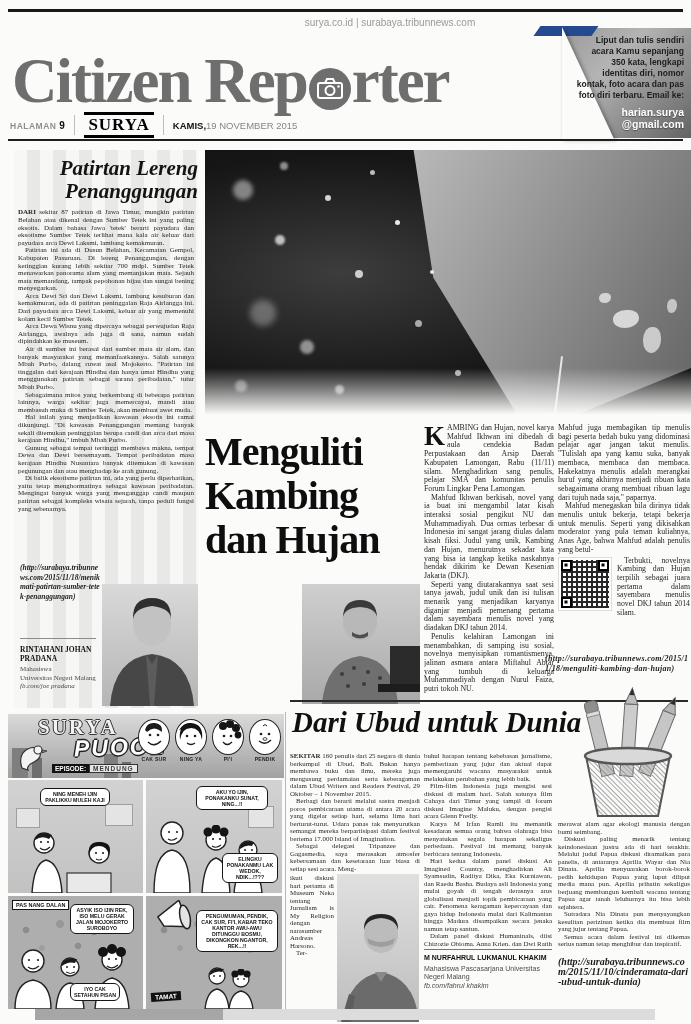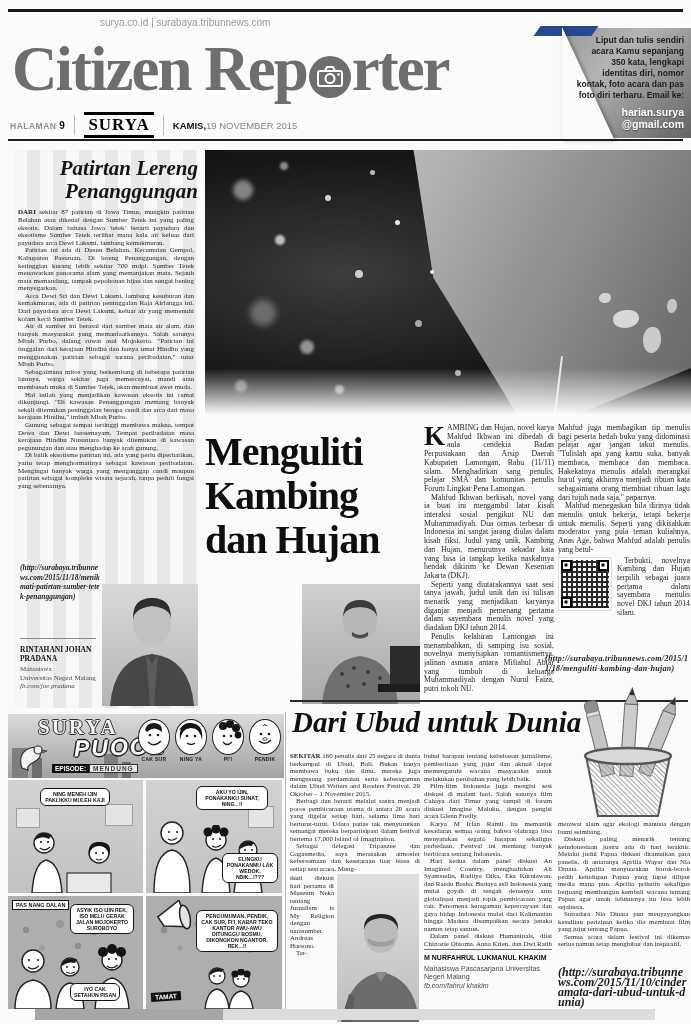--- a/index.html
+++ b/index.html
@@ -4,23 +4,23 @@
 <style>
   html,body{margin:0;padding:0;background:#e9e9e9;}
   .page{position:relative;width:691px;height:1024px;background:#fbfbfa;overflow:hidden;
         font-family:"Liberation Serif",serif;color:#1d1d1d;}
   .abs{position:absolute;}
   .preline{white-space:pre-line;}
   .just{text-align:justify;}
 
   
   .rule-top{left:8px;top:9px;width:675px;height:3px;background:#181818;}
-  .site-line{left:100px;top:17px;width:580px;font-size:10px;color:#9a9a9a;
+  .site-line{left:100px;top:17px;width:580px;text-align:center;font-size:10px;color:#9a9a9a;
              font-family:"Liberation Sans",sans-serif;}
-  .masthead{left:12px;top:26px;height:92px;display:flex;align-items:flex-start;
+  .masthead{left:12px;top:38px;height:92px;display:flex;align-items:flex-start;
             font-weight:bold;font-size:63px;line-height:86px;letter-spacing:-2px;color:#6e6e6e;}
   .cam-circle{width:42px;height:42px;border-radius:50%;background:#6e6e6e;margin:30px 1px 0 2px;
               display:flex;align-items:center;justify-content:center;}
   .promo{left:563px;top:28px;width:128px;height:110px;
          background:linear-gradient(135deg,#9a9a9a 0%,#b4b4b4 35%,#636363 100%);}
   .promo-inner{position:absolute;right:0;top:0;width:108px;padding:7px 7px 0 0;text-align:right;
                font-family:"Liberation Sans",sans-serif;font-weight:bold;font-size:8.5px;
                line-height:1.3;color:#1d1d1d;}
   .promo-email{color:#ffffff;font-size:10.5px;line-height:1.15;margin-top:5px;
                text-shadow:0 1px 1px rgba(0,0,0,.4);}
@@ -108,21 +108,21 @@
   .ucol p{margin:0;text-indent:6px;}
   .ucol p.first{text-indent:0;}
   .ucol1{left:290px;top:752px;width:130px;}
   .ucol2{left:424px;top:752px;width:128px;height:194px;overflow:hidden;}
   .ucol3{left:558px;top:820px;width:132px;}
   .selfie{width:82px;height:148px;overflow:hidden;background:linear-gradient(#e0e0e0,#bdbdbd);
           flex:0 0 82px;margin-left:3px;}
   .w1{width:44px;}
   .cap-div{left:424px;top:949px;width:128px;height:1px;background:#777;}
   .ubud-cap{left:424px;top:954px;width:128px;font-family:"Liberation Sans",sans-serif;}
-  .ubud-url{margin-top:19px;font-weight:bold;font-style:italic;font-size:12px;line-height:10px;
+  .ubud-url{margin-top:9px;font-weight:bold;font-style:italic;font-size:10px;line-height:10px;
             word-break:break-all;color:#1b1b1b;font-family:"Liberation Serif",serif;}
 
   
   .comic{left:8px;top:714px;width:276px;height:298px;}
   .comic-hdr{position:relative;width:100%;height:64px;overflow:hidden;
              background:linear-gradient(#dadada,#a2a2a2);}
   .logo-surya{position:absolute;left:30px;top:1px;font-weight:bold;font-size:21px;letter-spacing:2px;
               color:#f2f2f2;text-shadow:-1px 0 #333,1px 0 #333,0 -1px #333,0 1px #333;}
   .logo-puool{position:absolute;left:66px;top:20px;font-family:"Liberation Sans",sans-serif;
               font-weight:bold;font-style:italic;font-size:23px;letter-spacing:2px;color:#fff;
@@ -206,20 +206,21 @@
     <span class="date-rest"> 19 NOVEMBER 2015</span>
   </div>
   <div class="abs rule-mid"></div>
 
   <div class="abs left-art">
     <div class="la-title">Patirtan Lereng Penanggungan</div>
     <div class="la-body just">
       <p class="first"><span class="lead">DARI </span><span>sekitar 87 patirtan di Jawa Timur, mungkin patirtan Belahan atau dikenal dengan Sumber Tetek ini yang paling eksotis. Dalam bahasa Jawa 'tetek' berarti payudara dan eksotisme Sumber Tetek terlihat mana kala air keluar dari payudara arca Dewi Laksmi, lambang kemakmuran.</span></p>
       <p>Patirtan ini ada di Dusun Belahan, Kecamatan Gempol, Kabupaten Pasuruan. Di lereng Penanggungan, dengan ketinggian kurang lebih sekitar 700 mdpl. Sumber Tetek menawarkan panorama alam yang memanjakan mata. Sejauh mata memandang, tampak pepohonan hijau dan sungai bening menyegarkan.</p>
       <p>Arca Dewi Sri dan Dewi Laksmi, lambang kesuburan dan kemakmuran, ada di patirtan peninggalan Raja Airlangga ini. Dari payudara arca Dewi Laksmi, keluar air yang memenuhi kolam kecil Sumber Tetek.</p>
+      <p>Arca Dewa Wisnu yang dipercaya sebagai perwujudan Raja Airlangga, awalnya ada juga di sana, namun sudah dipindahkan ke museum.</p>
       <p>Air di sumber ini berasal dari sumber mata air alam, dan banyak masyarakat yang memanfaatkannya. Salah satunya Mbah Purbo, dalang ruwat asal Mojokerto. "Patirtan ini tinggalan dari kerajaan Hindhu dan hanya umat Hindhu yang menggunakan patirtan sebagai sarana peribadatan," tutur Mbah Purbo.</p>
       <p>Sebagaimana mitos yang berkembang di beberapa patirtan lainnya, warga sekitar juga memercayai, mandi atau membasuh muka di Sumber Tetek, akan membuat awet muda.</p>
       <p>Hal inilah yang menjadikan kawasan eksotis ini ramai dikunjungi. "Di kawasan Penanggungan memang banyak sekali ditemukan peninggalan berupa candi dan arca dari masa kerajaan Hindhu," imbuh Mbah Purbo.</p>
       <p>Gunung sebagai tempat tertinggi membawa makna, tempat Dewa dan Dewi bersemayam. Tempat peribadatan masa kerajaan Hindhu Nusantara banyak ditemukan di kawasan pegunungan dan atau menghadap ke arah gunung.</p>
       <p>Di balik eksotisme patirtan ini, ada yang perlu diperhatikan, yaitu tetap menghormatinya sebagai kawasan peribadatan. Mengingat banyak warga yang menganggap candi maupun patirtan sebagai kompleks wisata sejarah, tanpa peduli fungsi yang sebenarnya.</p>
     </div>
     <div class="abs la-url">(http://surabaya.tribunnews.com/2015/11/18/menikmati-patirtan-sumber-tetek-penanggungan)</div>
     <div class="abs la-photo">
       <svg width="96" height="122" viewBox="0 0 96 122">
         <ellipse cx="50" cy="40" rx="19" ry="22" fill="#c2c2c2"></ellipse>

